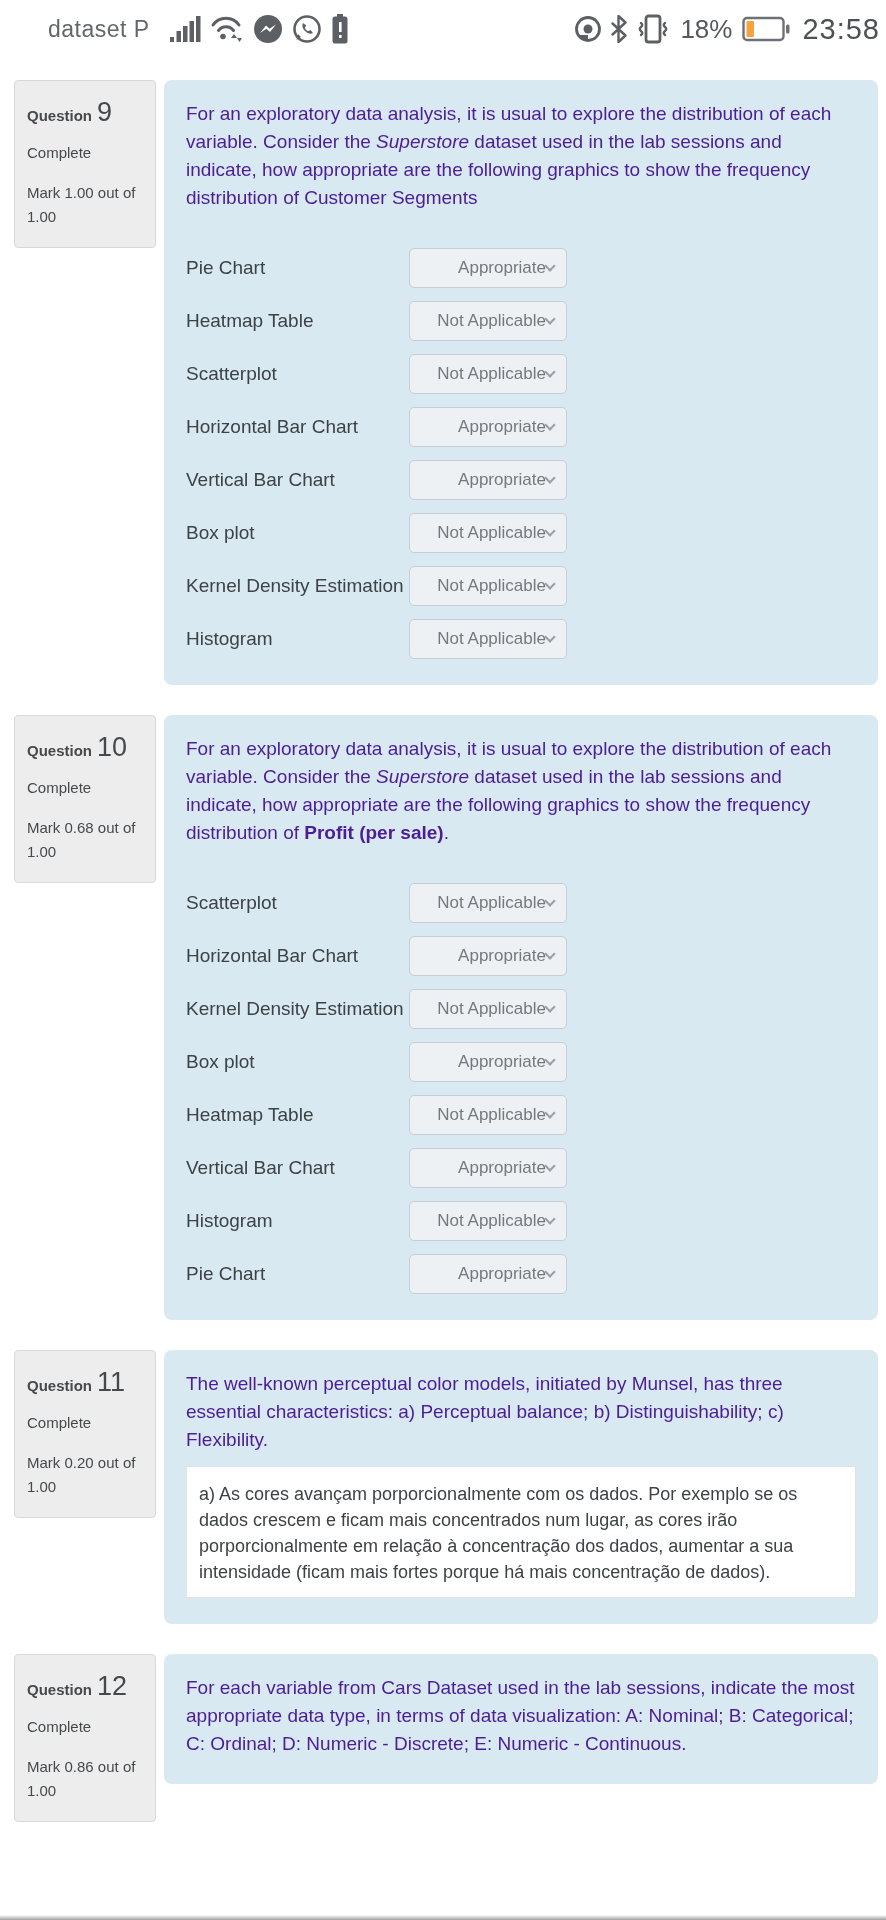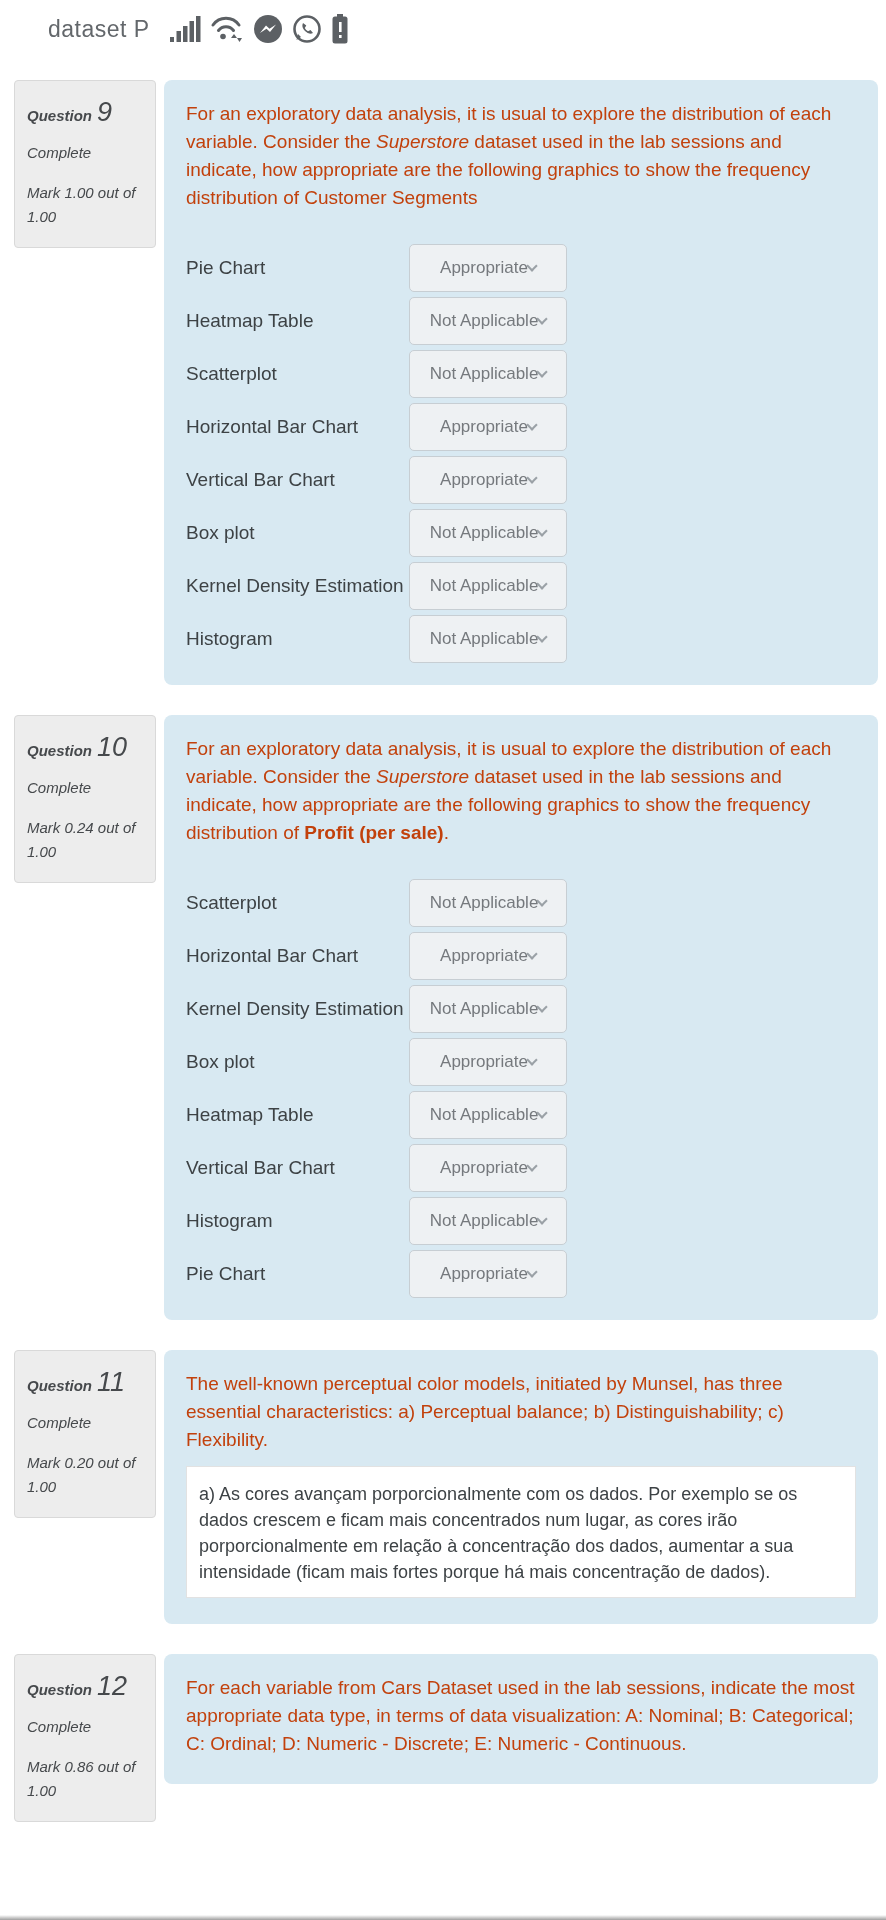--- a/index.html
+++ b/index.html
@@ -15,40 +15,40 @@
   .sb-spacer { flex:1; }
   .sb-right { display:flex; align-items:center; gap:8px; }
   .sb-pct { font-size:26px; color:#55595d; margin:0 2px; }
   .sb-time { font-size:29px; color:#4d5154; margin-left:4px; letter-spacing:1px; }
   .sb-svg { display:block; }
   
   .page { padding-top:22px; }
   .qblock { display:flex; align-items:flex-start; gap:8px; margin:0 8px 30px 14px; }
   .qinfo {
     width:142px; flex-shrink:0; background:#ededed; border:1px solid #d9d9d9;
-    border-radius:4px; padding:16px 12px 18px; color:#46494c;font-style:italic;
+    border-radius:4px; padding:16px 12px 18px; color:#46494c;
   }
   .qinfo-head { display:flex; align-items:baseline; }
   .qtitle { font-size:15px; font-weight:bold; }
   .qnum { font-size:27px; font-weight:500; margin-left:5px; }
   .qstatus { font-size:15px; margin-top:16px; }
   .qmark { font-size:15px; margin-top:20px; line-height:24px; }
   .qcontent { flex:1; background:#d8e9f2; border-radius:8px; padding:20px 22px 26px; min-height:120px; }
-  .qtext { font-size:19px; line-height:28px; color:#c2410c; }
+  .qtext { font-size:19px; line-height:28px; color:#4c1d95; }
   .qtext .it { font-style:italic; }
   .qtext .bd { font-weight:bold; }
   .qtext-p2 { margin-top:12px; }
   
   .qrows { margin-top:36px; }
   .qrow { display:flex; align-items:center; height:40px; margin-bottom:13px; }
   .qrow:last-child { margin-bottom:0; }
   .qrow-label { width:223px; font-size:19px; color:#3d4245; flex-shrink:0; }
   .select {
-    width:158px; height:48px; background:#eef1f3; border:1px solid #c7ced3;
-    border-radius:5px; display:flex; align-items:center; justify-content:center;
+    width:158px; height:40px; background:#eef1f3; border:1px solid #c7ced3;
+    border-radius:5px; display:flex; align-items:center; justify-content:flex-end;
     padding:0 12px; cursor:default;
   }
   .select-value { font-size:17px; color:#75797d; white-space:nowrap; }
   .chev { width:8px; height:8px; border-right:2px solid #9aa1a6; border-bottom:2px solid #9aa1a6;
           transform:rotate(45deg); margin-top:-4px; flex-shrink:0; }
   
   .q11 .qtext { line-height:28px; }
   .answer-box { background:#ffffff; border:1px solid #e2e2e2; margin-top:12px; padding:6px 12px 12px; }
   .answer-box p { font-size:18px; line-height:26px; color:#3d4245; margin-top:8px; }
   
@@ -85,20 +85,42 @@
       <path d="M11 9 q-2 4 2 8 q4 4 8 2 l-2.5 -3 l-2.5 1.2 q-2.5 -1.5 -3.2 -3.2 l1.5 -2.5 Z" fill="#5c6064"></path>
     </svg>
     <svg class="sb-svg" width="18" height="30" viewBox="0 0 18 30">
       <rect x="6" y="0" width="6" height="3" fill="#5c6064"></rect>
       <rect x="1.5" y="2.5" width="15" height="27" rx="2.5" fill="#5c6064"></rect>
       <rect x="8" y="8" width="2.6" height="10" fill="#ffffff"></rect>
       <rect x="8" y="21" width="2.6" height="3" fill="#ffffff"></rect>
     </svg>
   </span>
   <span class="sb-spacer"></span>
+  <span class="sb-right">
+    <svg class="sb-svg" width="28" height="28" viewBox="0 0 28 28">
+      <circle cx="14" cy="14" r="11.5" fill="none" stroke="#5c6064" stroke-width="2.8"></circle>
+      <circle cx="14" cy="14" r="4.5" fill="#5c6064"></circle>
+      <path d="M5 20 A 11.5 11.5 0 0 0 14 25.5 L14 20 Z" fill="#5c6064"></path>
+    </svg>
+    <svg class="sb-svg" width="18" height="28" viewBox="0 0 18 28">
+      <path d="M8.5 1 L8.5 27 M8.5 1 L15.5 7.5 L2.5 19.5 M8.5 27 L15.5 20.5 L2.5 8.5" fill="none" stroke="#5c6064" stroke-width="2.4" stroke-linejoin="round" stroke-linecap="round"></path>
+    </svg>
+    <svg class="sb-svg" width="34" height="30" viewBox="0 0 34 30">
+      <rect x="10" y="2" width="14" height="26" rx="2.5" fill="none" stroke="#5c6064" stroke-width="2.8"></rect>
+      <path d="M5 9 q2.5 2 0 4 q-2.5 2 0 4 q2.5 2 0 4" fill="none" stroke="#5c6064" stroke-width="2.4" stroke-linecap="round"></path>
+      <path d="M29 9 q-2.5 2 0 4 q2.5 2 0 4 q-2.5 2 0 4" fill="none" stroke="#5c6064" stroke-width="2.4" stroke-linecap="round"></path>
+    </svg>
+    <span class="sb-pct">18%</span>
+    <svg class="sb-svg" width="48" height="26" viewBox="0 0 48 26">
+      <rect x="1.5" y="2" width="40" height="22" rx="3.5" fill="#ffffff" stroke="#6d7175" stroke-width="2.4"></rect>
+      <rect x="4.5" y="5" width="7.5" height="16" rx="1" fill="#f5a33c"></rect>
+      <rect x="44" y="8.5" width="3.5" height="9" rx="1.5" fill="#6d7175"></rect>
+    </svg>
+    <span class="sb-time">23:58</span>
+  </span>
 </div>
 
 <div class="page">
 
   <div class="qblock">
     <div class="qinfo">
       <div class="qinfo-head">
         <span class="qtitle">Question</span>
         <span class="qnum">9</span>
       </div>
@@ -168,21 +190,21 @@
     </div>
   </div>
 
   <div class="qblock">
     <div class="qinfo">
       <div class="qinfo-head">
         <span class="qtitle">Question</span>
         <span class="qnum">10</span>
       </div>
       <div class="qstatus">Complete</div>
-      <div class="qmark">Mark 0.24 out of 1.00</div>
+      <div class="qmark">Mark 0.68 out of 1.00</div>
     </div>
     <div class="qcontent">
       <div class="qtext"><span>For an exploratory data analysis, it is usual to explore the distribution of each variable. Consider the </span><span class="it">Superstore</span><span> dataset used in the lab sessions and indicate, how appropriate are the following graphics to show the frequency distribution of </span><span class="bd">Profit (per sale)</span><span>.</span></div>
       <div class="qrows">
         <div class="qrow">
           <span class="qrow-label">Scatterplot</span>
           <div class="select">
               <span class="select-value">Not Applicable</span>
               <span class="chev"></span>
             </div>

